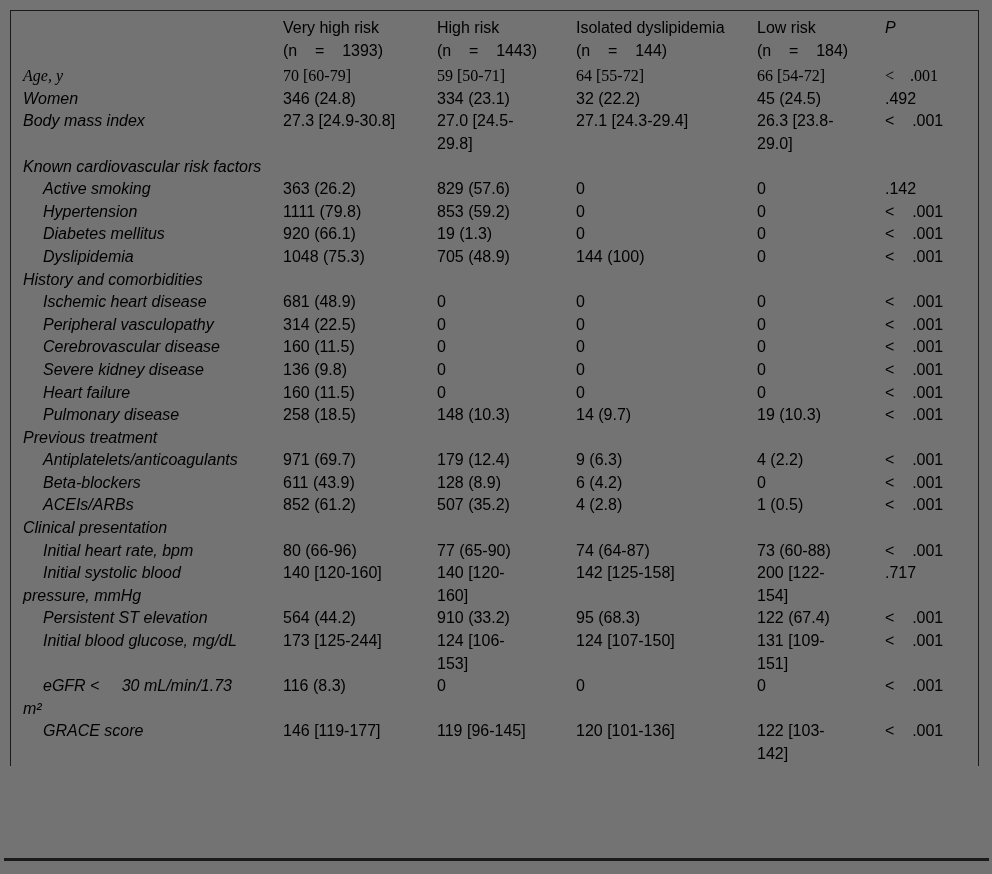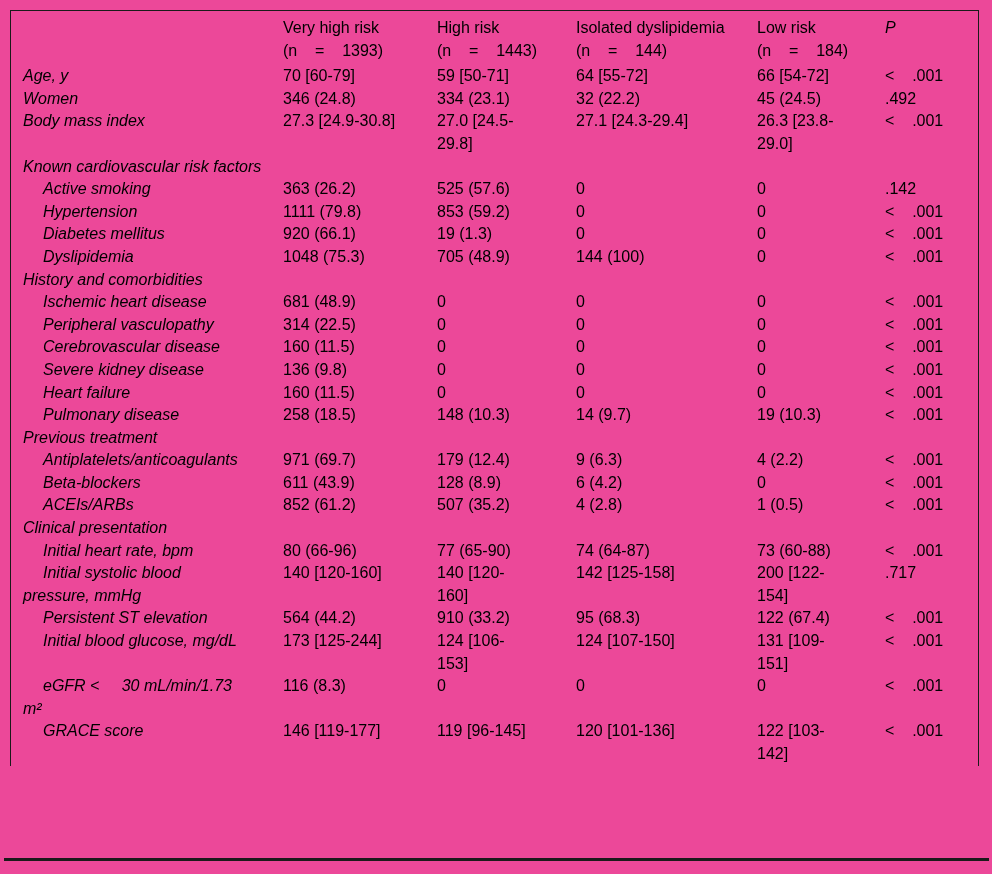--- a/index.html
+++ b/index.html
@@ -4,21 +4,21 @@
 <style>
   * { box-sizing: border-box; }
   html, body {
     margin: 0; padding: 0;
     background: #ffffff;
     width: 992px; height: 874px;
     font-family: "Liberation Sans", sans-serif;
     color: #000000;
     overflow: hidden;
   }
-  .page { position: relative; width: 992px; height: 874px; background: #ec4899; }
+  .page { position: relative; width: 992px; height: 874px; background: #737373; }
   .frame {
     position: absolute;
     left: 10px; top: 10px;
     width: 969px;
     border-top: 1px solid #1a1a1a;
     border-left: 1px solid #1a1a1a;
     border-right: 1px solid #1a1a1a;
   }
   table {
     border-collapse: collapse;
@@ -33,21 +33,21 @@
     font-weight: normal;
     padding: 0 12px 0 0;
     white-space: pre-wrap;
     overflow: hidden;
   }
   th { padding-top: 6px; }
   th:first-child, td:first-child { padding-left: 12px; font-style: italic; }
   th.p-col { font-style: italic; }
   tr.top td:first-child, tr.section td:first-child { font-style: italic; }
   tr.sub td:first-child { text-indent: 20px; }
-  tbody tr:first-child td { padding-top: 3px; }
+  tbody tr:first-child td { padding-top: 3px; font-family: Liberation Serif, serif; }
   .bottom-rule {
     position: absolute;
     left: 4px; top: 858px;
     width: 985px; height: 3px;
     background: #1a1a1a;
   }
 </style>
 </head>
 <body>
 
@@ -107,21 +107,21 @@
     <td>Known cardiovascular risk factors</td>
     <td></td>
     <td></td>
     <td></td>
     <td></td>
     <td></td>
   </tr>
           <tr class="sub">
     <td>Active smoking</td>
     <td>363 (26.2)</td>
-    <td>525 (57.6)</td>
+    <td>829 (57.6)</td>
     <td>0</td>
     <td>0</td>
     <td>.142</td>
   </tr>
           <tr class="sub">
     <td>Hypertension</td>
     <td>1111 (79.8)</td>
     <td>853 (59.2)</td>
     <td>0</td>
     <td>0</td>

